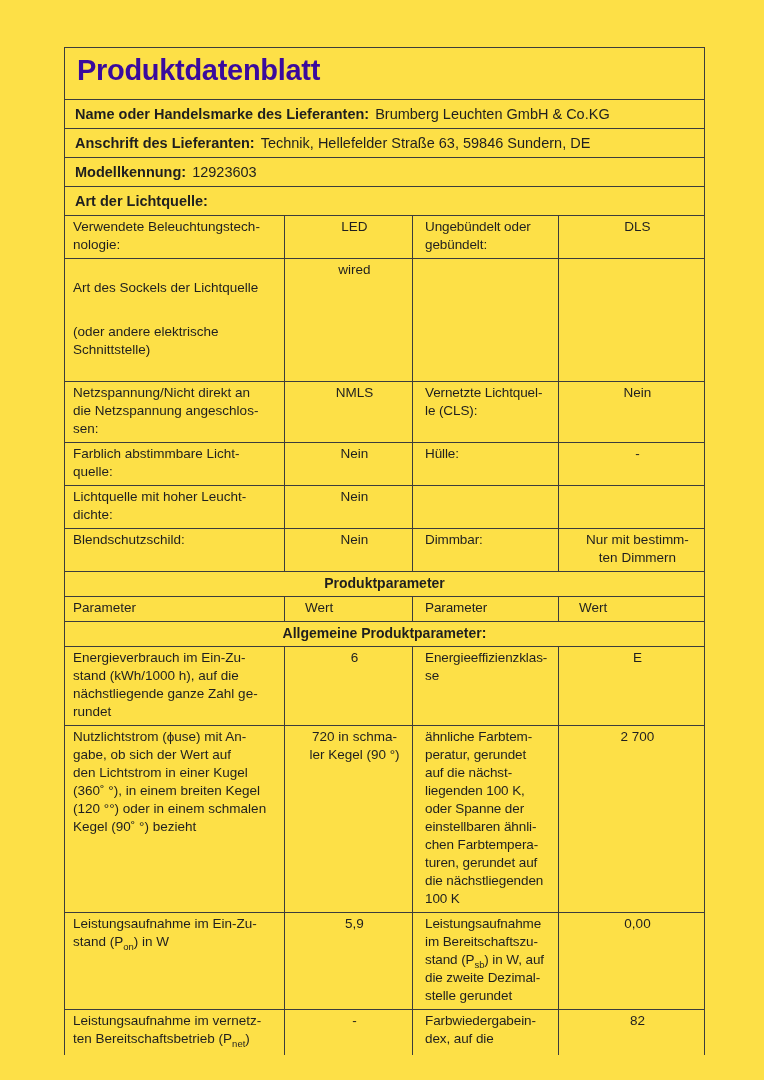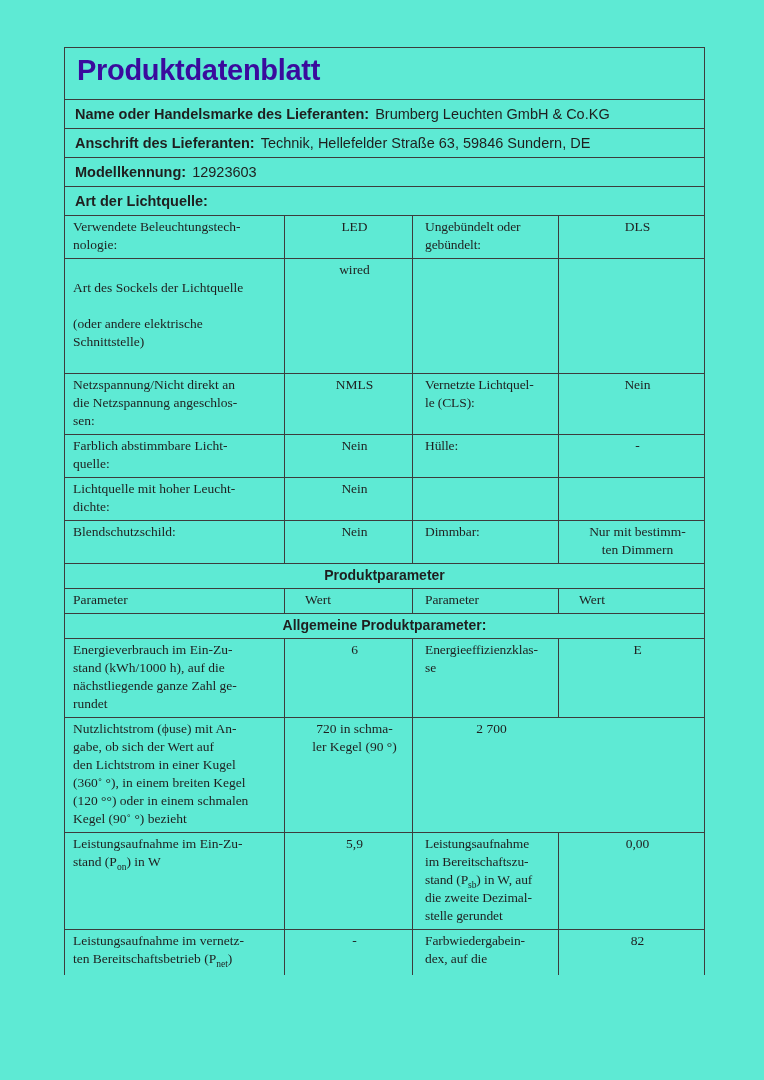--- a/index.html
+++ b/index.html
@@ -3,21 +3,21 @@
 <meta charset="utf-8">
 <style>
   html, body { margin: 0; padding: 0; }
   body {
     width: 764px; height: 1080px;
     background: #ffffff;
     font-family: "Liberation Sans", "DejaVu Sans", sans-serif;
     color: #1f1f1f;
     -webkit-font-smoothing: antialiased;
   }
-  .page { position: relative; width: 764px; height: 1080px; overflow: hidden; background: #5eead4; }
+  .page { position: relative; width: 764px; height: 1080px; overflow: hidden; background: #fde047; }
 
   .sheet {
     box-sizing: border-box;
     margin: 47px 0 0 64px;
     width: 641px;
     border: 1.4px solid #3c3c3c;
     border-bottom: 0;
   }
   .row { border-bottom: 1.4px solid #3c3c3c; }
 
@@ -44,26 +44,25 @@
 
   
   .grid { display: grid; grid-template-columns: 219px 128px 146px 1fr; }
   .cell {
     box-sizing: border-box;
     padding: 2px 8px 4px;
     font-size: 13.5px;
     line-height: 18px;
     white-space: pre-line;
     overflow: hidden;
-    font-family: Liberation Serif, serif;
   }
   .c2, .c3, .c4 { border-left: 1.4px solid #3c3c3c; }
   .c2, .c4 { text-align: center; padding-left: 20px; }
   .c3 { padding-left: 12px; padding-right: 5px; letter-spacing: -0.1px; }
-  .para2 { margin-top: 0; }
+  .para2 { margin-top: 8px; }
   sub { font-size: 9.5px; line-height: 0; text-align: center; }
 
   
   .section-header {
     text-align: center;
     font-weight: bold;
     font-size: 14px;
     line-height: 18px;
     padding: 2px 8px 4px;
   }
@@ -173,20 +172,30 @@
 
     <div class="row grid">
       <div class="cell c1">Nutzlichtstrom (ϕuse) mit An-
 gabe, ob sich der Wert auf
 den Lichtstrom in einer Kugel
 (360˚ °), in einem breiten Kegel
 (120 °°) oder in einem schmalen
 Kegel (90˚ °) bezieht</div>
       <div class="cell c2">720 in schma-
 ler Kegel (90 °)</div>
+      <div class="cell c3">ähnliche Farbtem-
+peratur, gerundet
+auf die nächst-
+liegenden 100 K,
+oder Spanne der
+einstellbaren ähnli-
+chen Farbtempera-
+turen, gerundet auf
+die nächstliegenden
+100 K</div>
       <div class="cell c4">2 700</div>
     </div>
 
     <div class="row grid">
       <div class="cell c1"><span>Leistungsaufnahme im Ein-Zu-
 stand (P</span><sub>on</sub><span>) in W</span></div>
       <div class="cell c2">5,9</div>
       <div class="cell c3"><span>Leistungsaufnahme
 im Bereitschaftszu-
 stand (P</span><sub>sb</sub><span>) in W, auf

